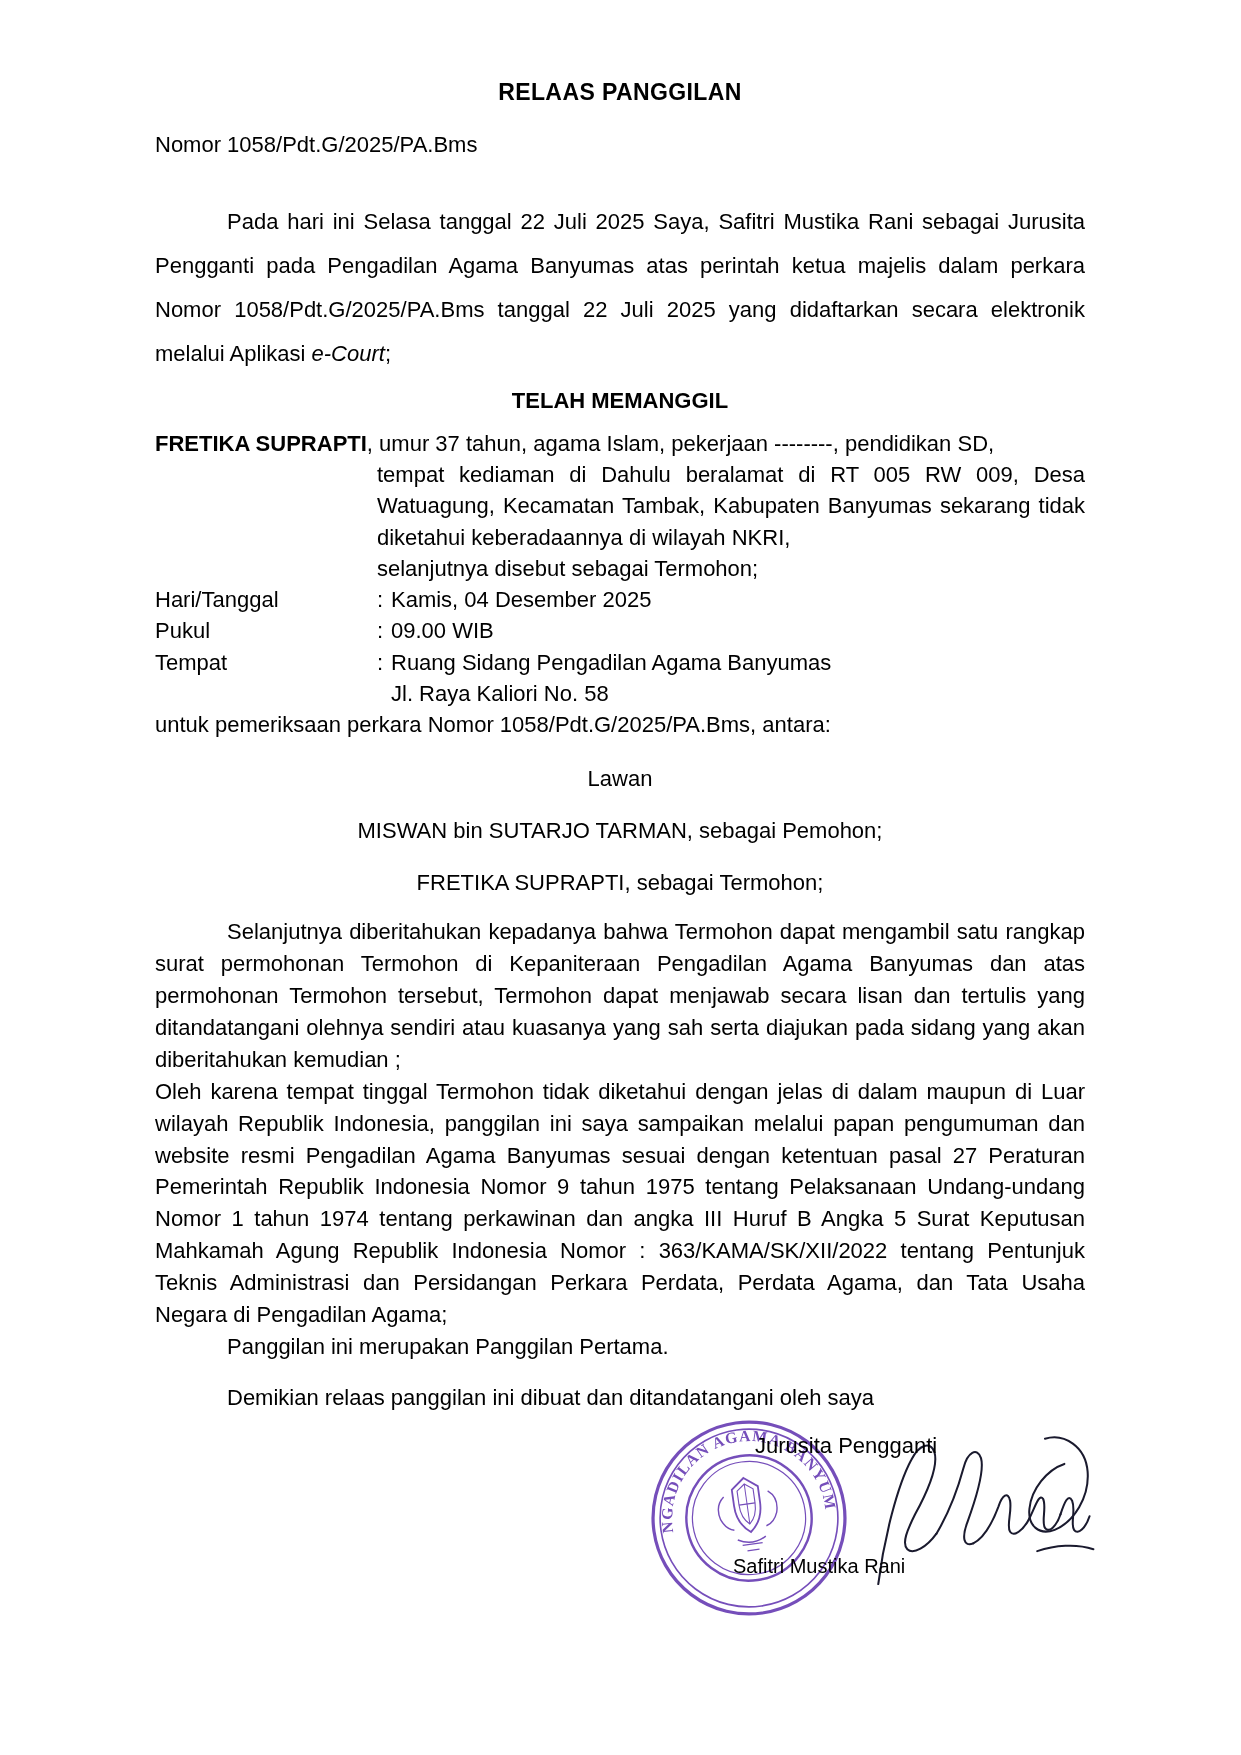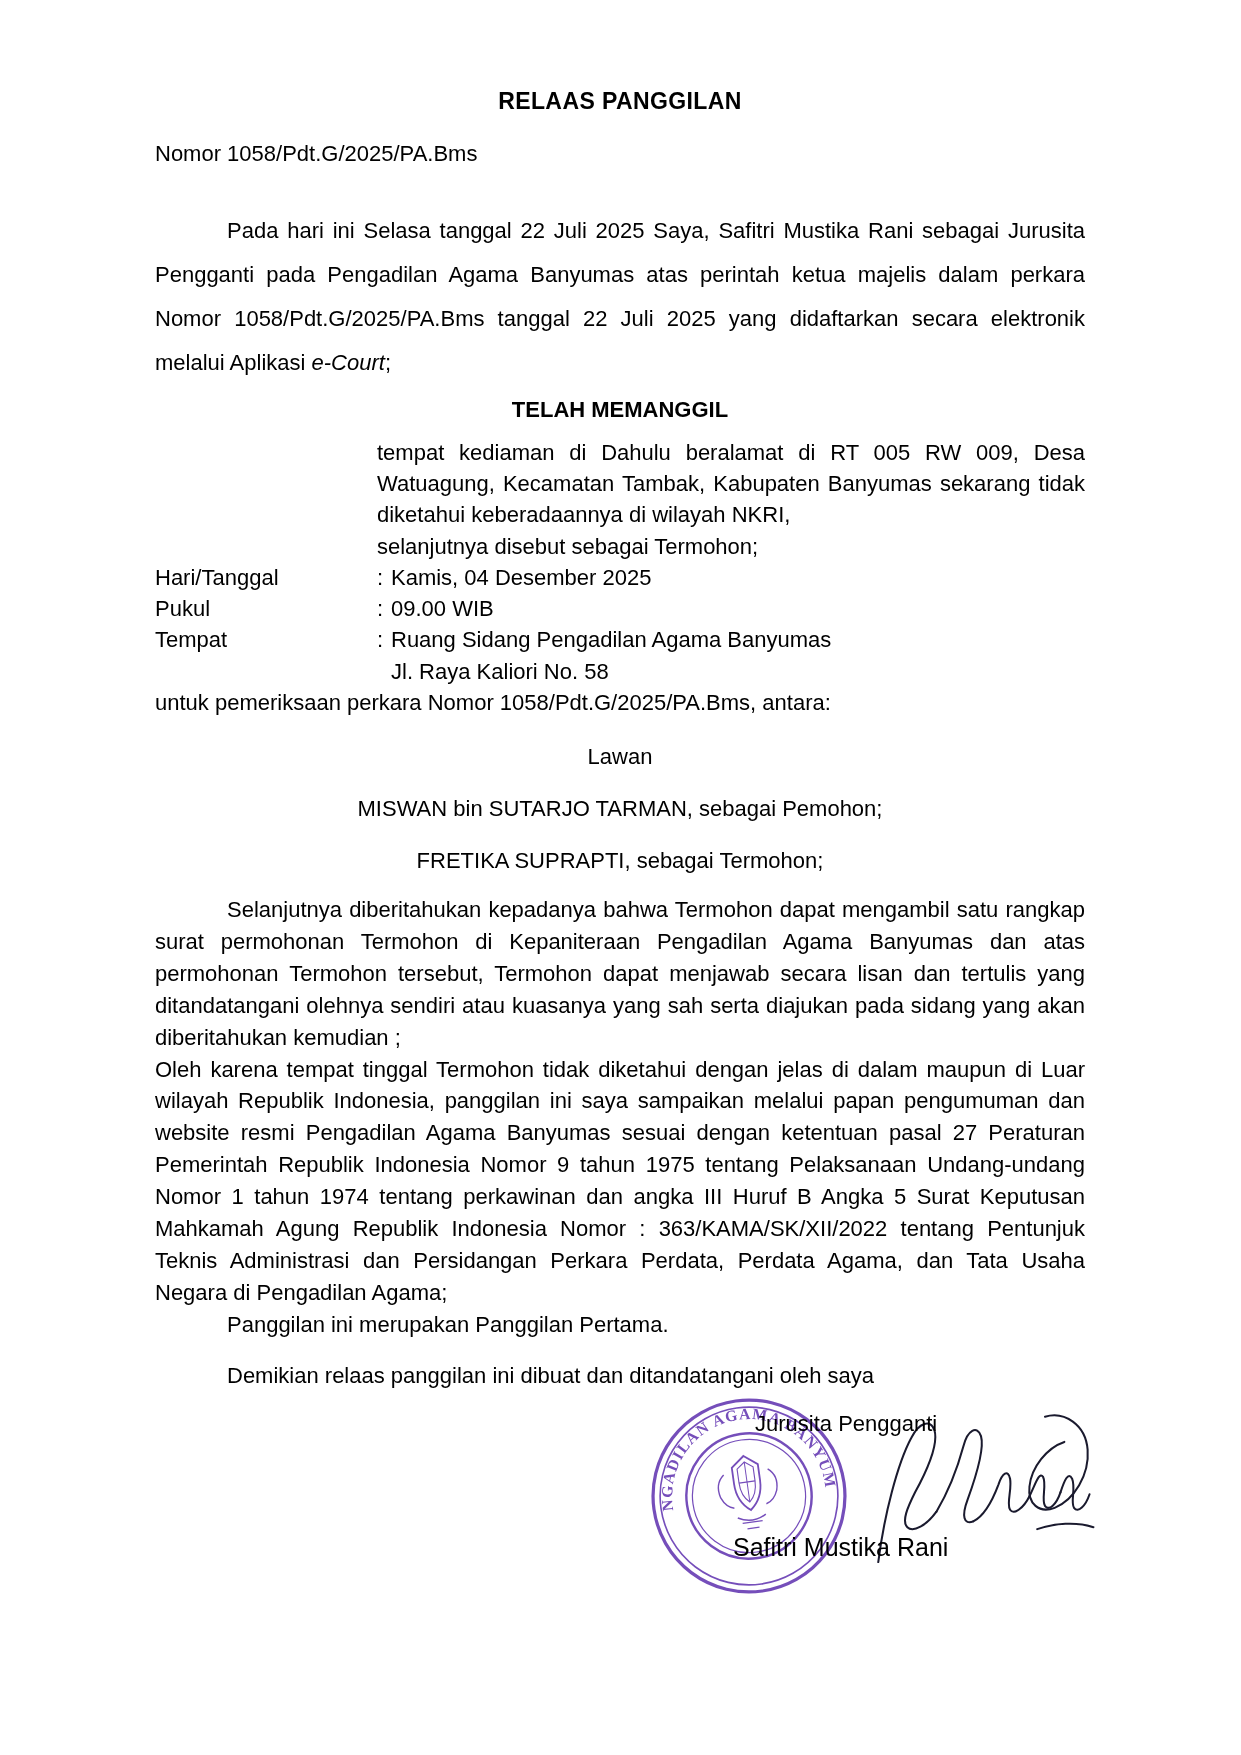--- a/index.html
+++ b/index.html
@@ -13,21 +13,21 @@
     height: 1755px;
     background: #ffffff;
     margin: 0 auto;
     font-family: "Liberation Sans", sans-serif;
     color: #000000;
     overflow: hidden;
   }
   .content {
     position: absolute;
     left: 155px;
-    top: 80px;
+    top: 71px;
     width: 930px;
   }
   .title {
     text-align: center;
     font-weight: bold;
     font-size: 23px;
     letter-spacing: 0.4px;
     margin: 0 0 0 0;
     padding-top: 8px;
   }
@@ -135,21 +135,21 @@
     position: absolute;
     left: 600px;
     top: 16px;
     font-size: 22px;
     white-space: nowrap;
   }
   .sign-name {
     position: absolute;
     left: 578px;
     top: 138px;
-    font-size: 25px;
+    font-size: 20px;
     white-space: nowrap;
   }
   
   .stamp {
     position: absolute;
     left: 493px;
     top: 0px;
     width: 202px;
     height: 202px;
     pointer-events: none;
@@ -176,20 +176,23 @@
 
     <div class="subtitle">Nomor   1058/Pdt.G/2025/PA.Bms</div>
 
     <div class="para-justify">
       <span class="indent-lead"></span><span>Pada hari ini Selasa tanggal 22 Juli 2025 Saya, Safitri Mustika Rani sebagai Jurusita Pengganti pada Pengadilan Agama Banyumas atas perintah ketua majelis dalam perkara Nomor   1058/Pdt.G/2025/PA.Bms tanggal 22 Juli 2025 yang didaftarkan secara elektronik melalui Aplikasi </span><span class="italic">e-Court</span><span>;</span>
     </div>
 
     <div class="section-head">TELAH MEMANGGIL</div>
 
     <div class="party-block">
+      <div>
+        <span class="party-name">FRETIKA SUPRAPTI</span><span>, umur 37 tahun, agama Islam, pekerjaan --------, pendidikan SD,</span>
+      </div>
       <div class="party-addr">tempat kediaman di Dahulu beralamat di RT 005 RW 009, Desa Watuagung, Kecamatan Tambak, Kabupaten Banyumas sekarang tidak diketahui keberadaannya di wilayah NKRI,</div>
       <div class="party-addr-last">selanjutnya disebut sebagai Termohon;</div>
     </div>
 
 
     <table class="kv-table">
       <tbody>
         <tr>
           <td class="kv-label">Hari/Tanggal</td>
           <td class="kv-colon">:</td>

